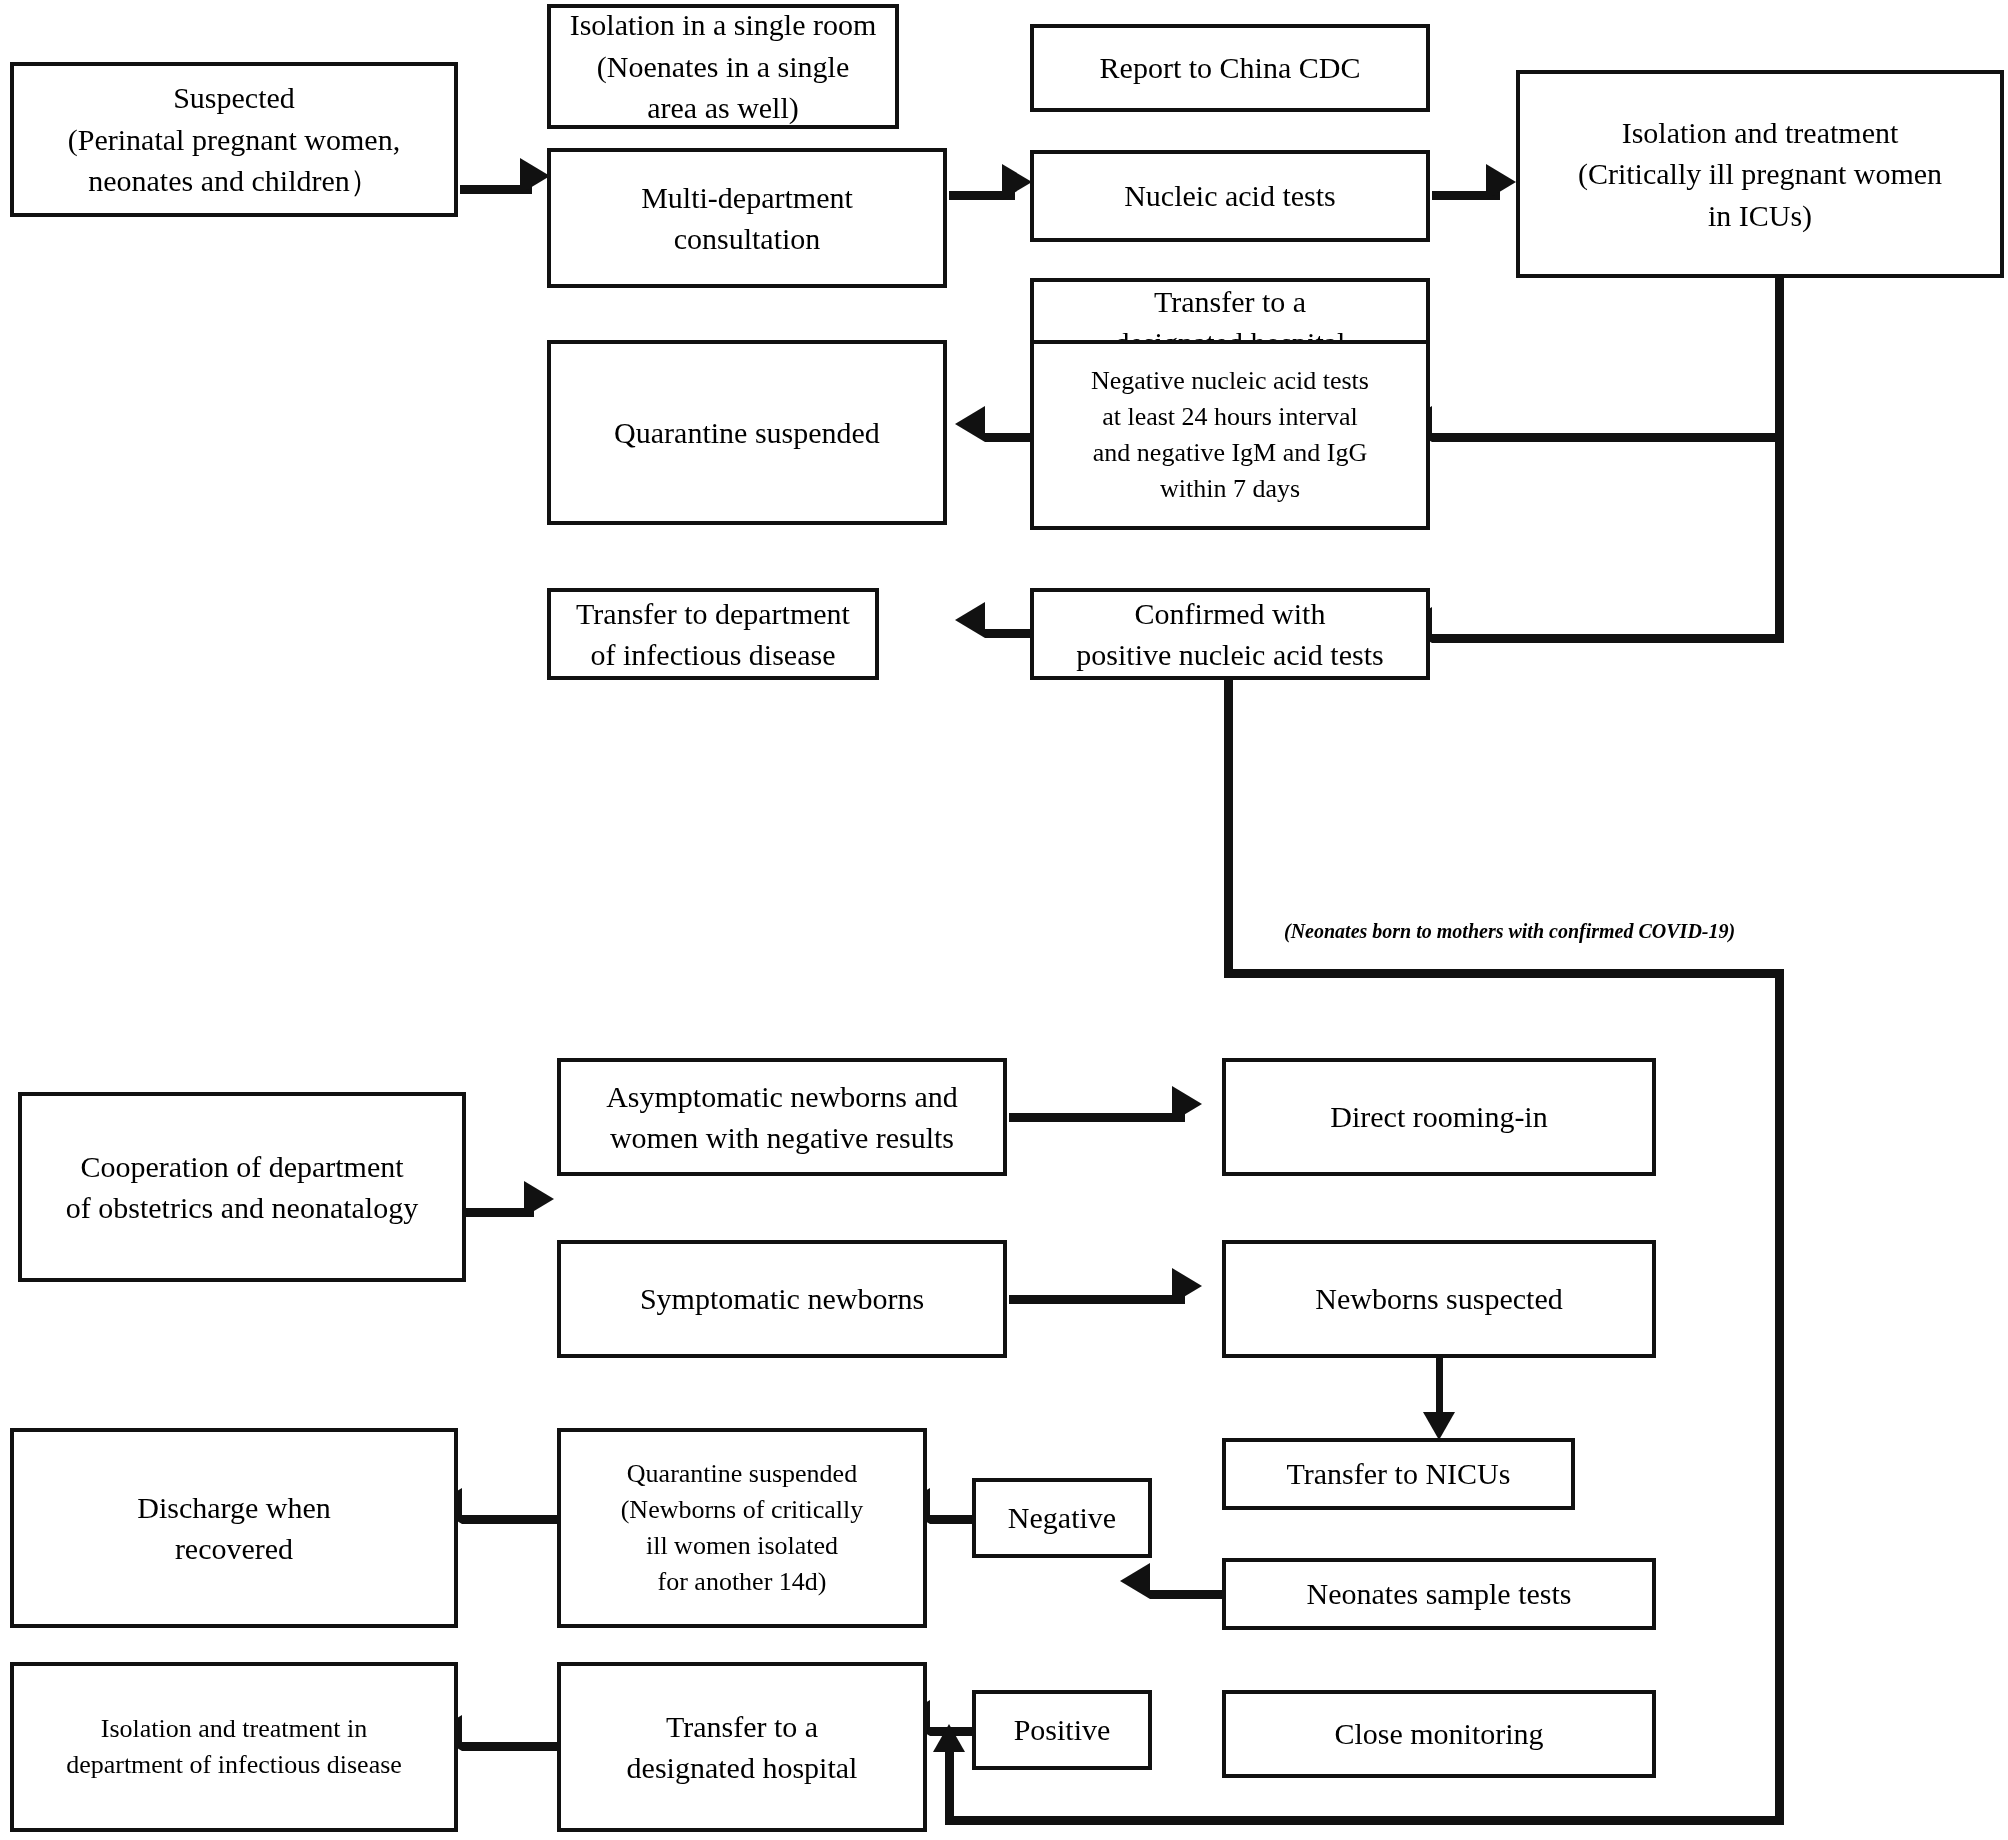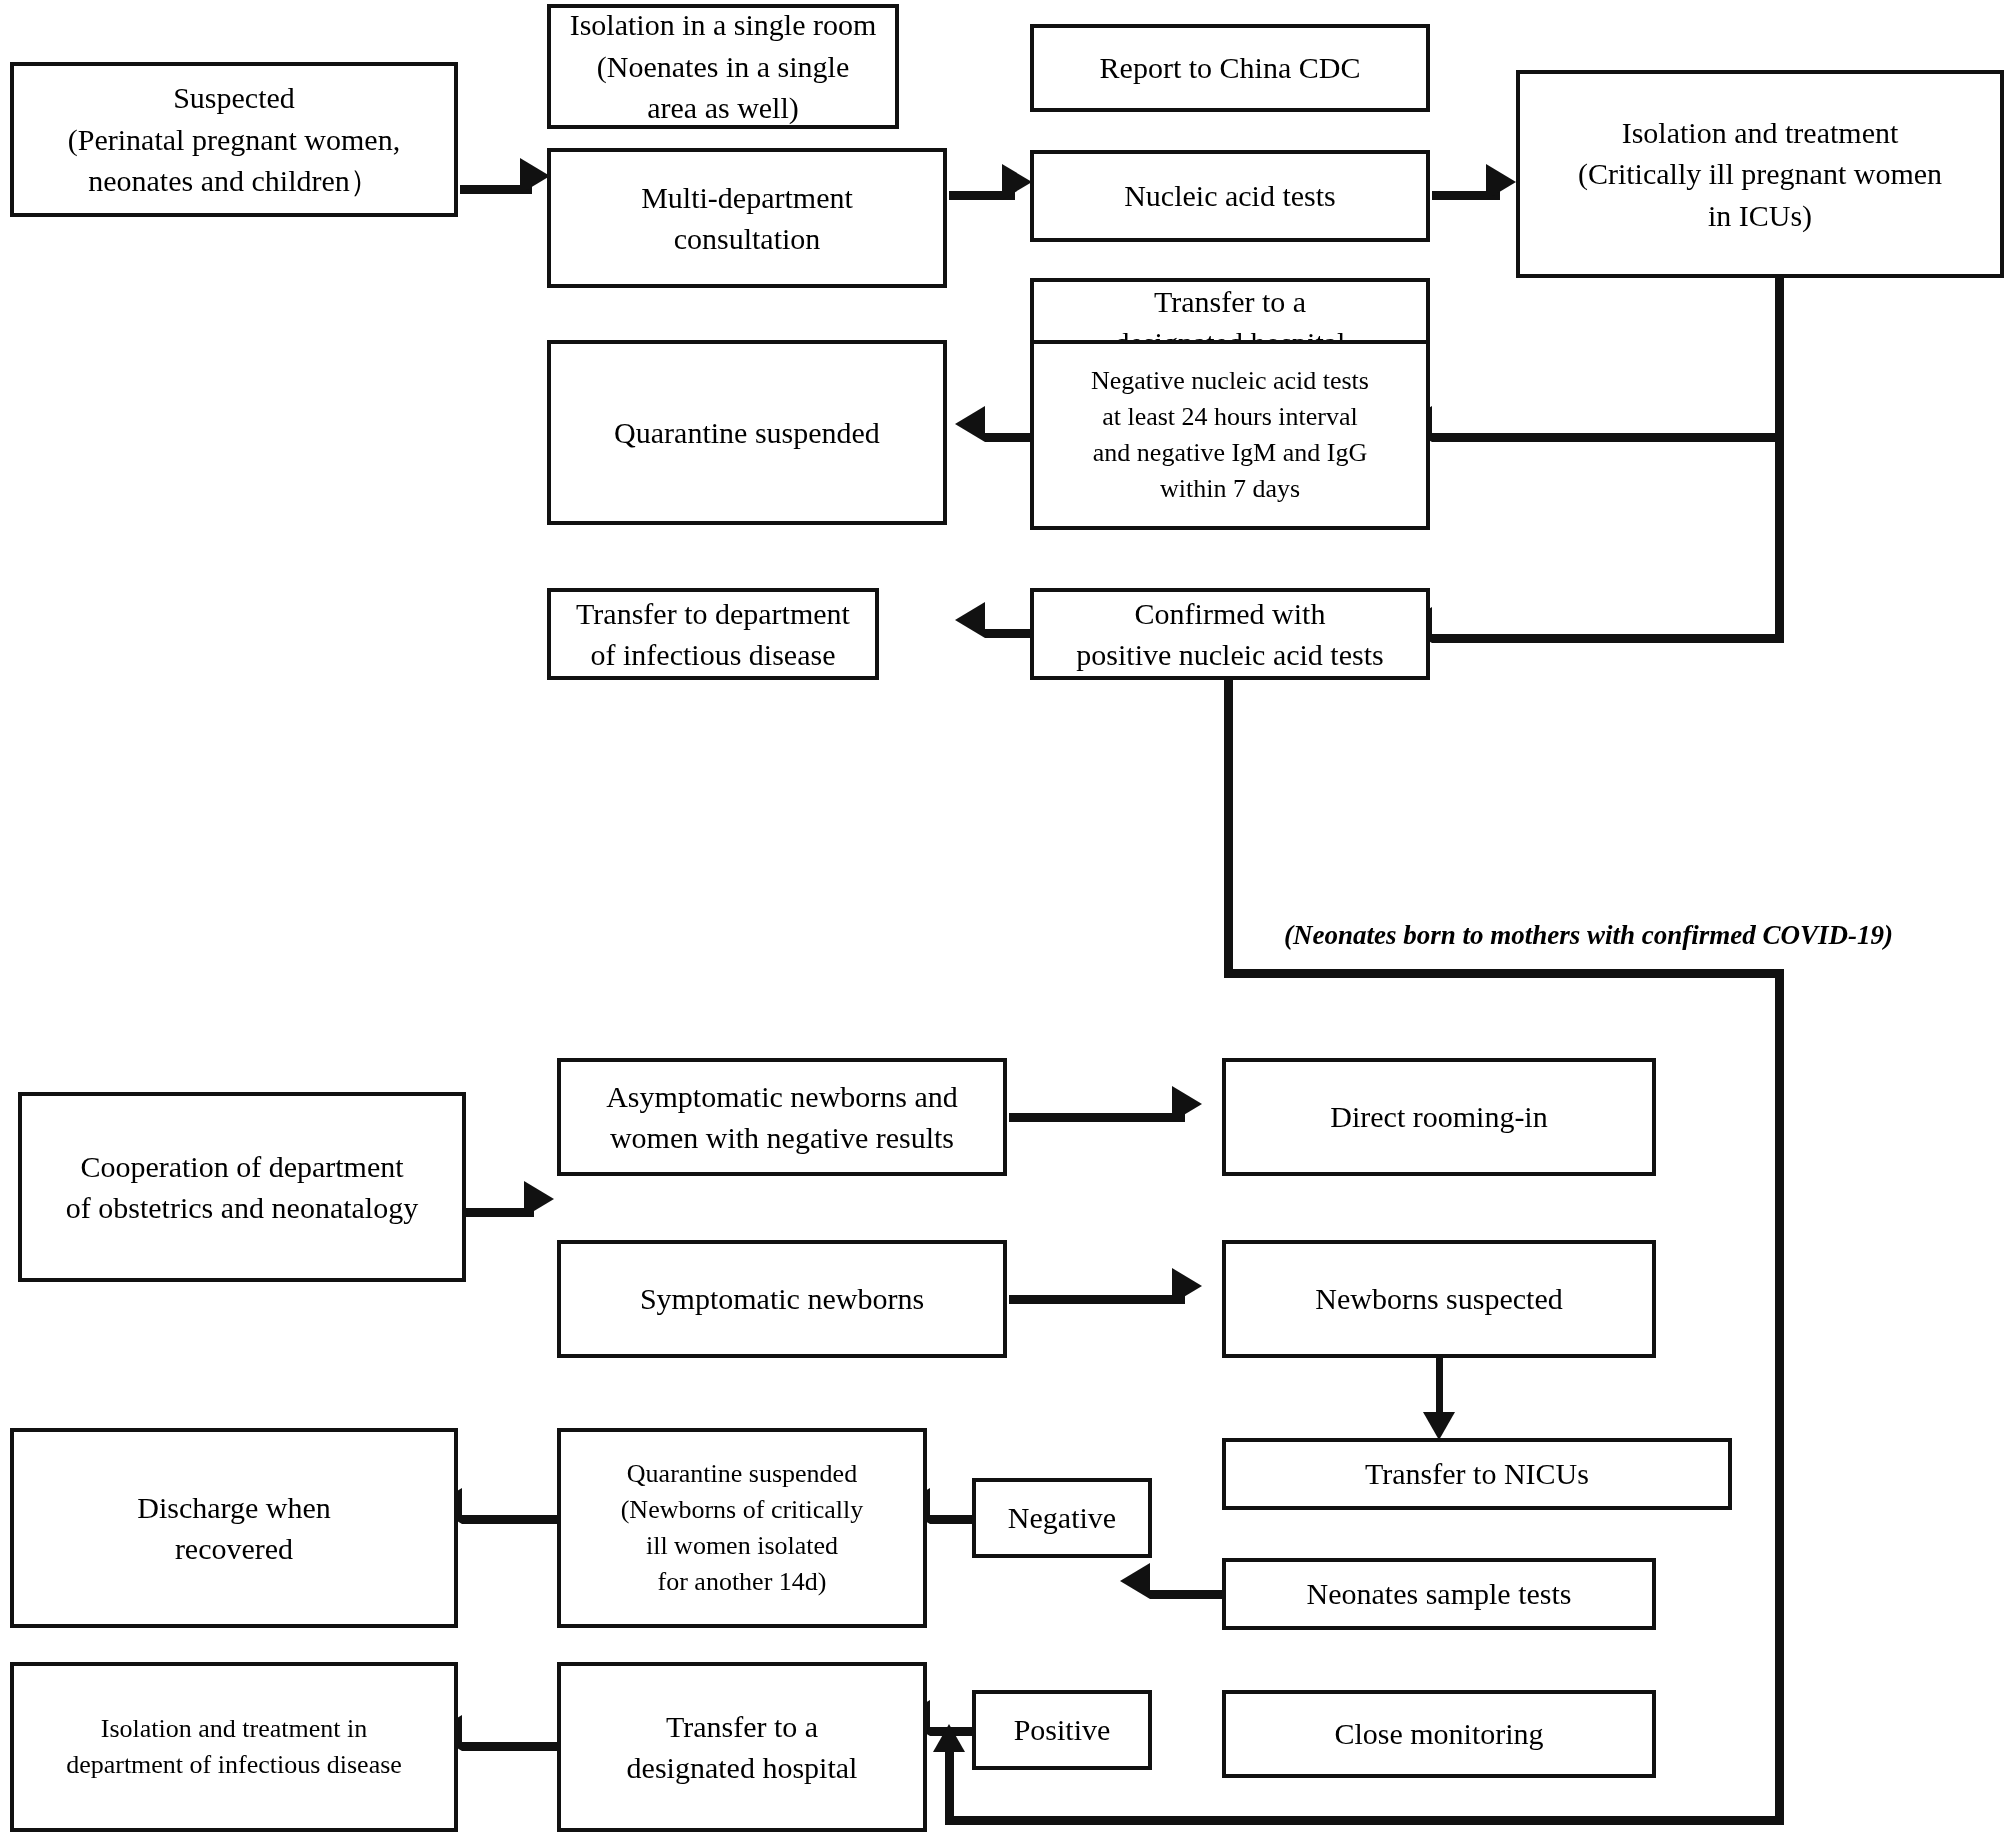--- a/index.html
+++ b/index.html
@@ -26,21 +26,21 @@
     padding:4px 10px;
     z-index:5;
   }
   .box .lines{width:100%;}
   .box .ln{display:block;white-space:nowrap;}
   .small{font-size:26px;}
   .note{
     position:absolute;
     font-style:italic;
     font-weight:bold;
-    font-size:27px;
+    font-size:20px;
     white-space:nowrap;
     z-index:7;
     color:#000;
   }
   
   .hline{position:absolute;background:#111;height:9px;z-index:3;}
   .vline{position:absolute;background:#111;width:9px;z-index:3;}
   .vline.thin{width:7px;}
   .arrow{position:absolute;width:0;height:0;z-index:4;}
   .arrow.right{
@@ -215,21 +215,21 @@
 
   <div class="hline" style="left:1009px;top:1113px;width:176px;"></div>
   <div class="arrow right" style="left:1172px;top:1086px;"></div>
 
   <div class="hline" style="left:1009px;top:1295px;width:176px;"></div>
   <div class="arrow right" style="left:1172px;top:1268px;"></div>
 
   <div class="vline thin" style="left:1436px;top:1358px;height:68px;"></div>
   <div class="arrow down" style="left:1423px;top:1412px;"></div>
 
-  <div class="box" style="left:1222px;top:1438px;width:510px;height:72px;">
+  <div class="box" style="left:1222px;top:1438px;width:353px;height:72px;">
     <span class="lines">
         <span class="ln">Transfer to NICUs</span>
       </span>
   </div>
 
   <div class="box" style="left:1222px;top:1558px;width:434px;height:72px;">
     <span class="lines">
         <span class="ln">Neonates sample tests</span>
       </span>
   </div>

